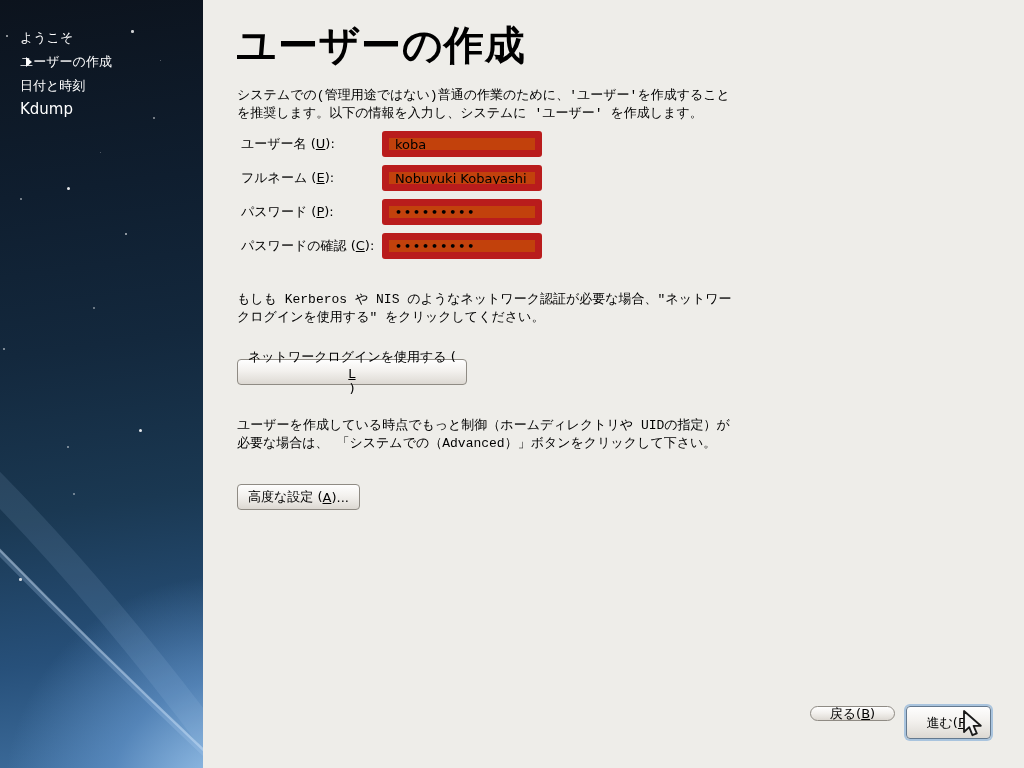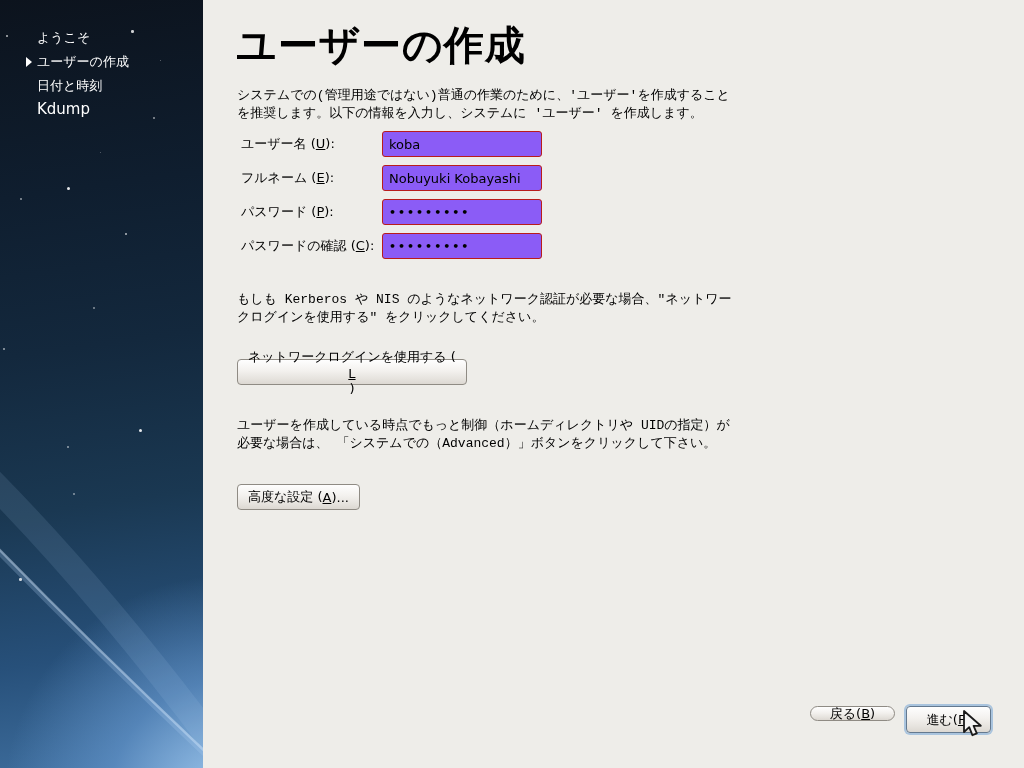--- a/index.html
+++ b/index.html
@@ -20,21 +20,21 @@
       linear-gradient(172deg,
         #0c131d 0%, #0f1e2f 25%, #13283d 45%, #1a3852 65%, #27507a 84%, #3f6f9f 100%);
     overflow:hidden;
   }
   .sidebar svg.arcs { position:absolute; left:0; top:0; }
   .star { position:absolute; background:#fff; border-radius:50%; }
 
   .nav { position:absolute; left:0; top:26px; width:100%; }
   .nav-item {
     position:relative; height:24px; line-height:24px;
-    padding-left:37px; color:#fff; font-size:13px; white-space:nowrap;
+    padding-left:20px; color:#fff; font-size:13px; white-space:nowrap;
   }
   .nav-item .step-arrow {
     position:absolute; left:26px; top:7px;
     width:0; height:0;
     border-left:6px solid #fff;
     border-top:5px solid transparent;
     border-bottom:5px solid transparent;
   }
   .nav-item.bold { font-weight:normal; font-size:15px; line-height:23px; }
 
@@ -53,43 +53,43 @@
   .para.adv   { top:417px; width:505px; }
 
   .form-row { position:absolute; left:237px; height:26px; }
   .form-row .field-label {
     position:absolute; left:4px; top:0; height:26px; line-height:26px;
     font-size:13px; white-space:nowrap;
   }
   .text-input {
     position:absolute; left:145px; top:0;
     width:160px; height:26px;
-    border:1px solid #b91c1c; border-radius:3px;
-    background:#8b5cf6; color:#000;
+    border:7px solid #b91c1c; border-radius:3px;
+    background:#c2410c; color:#000;
     font-family:"DejaVu Sans","Liberation Sans",sans-serif;
     font-size:13px; padding:0 6px;
   }
   .text-input.masked { font-size:11px; letter-spacing:2px; font-weight:bold; }
 
   .btn {
     position:absolute;
     display:inline-flex; align-items:center; justify-content:center;
     height:26px; padding:0 10px;
     font-family:"DejaVu Sans","Liberation Sans",sans-serif;
     font-size:13px; color:#000; white-space:nowrap;
     background:linear-gradient(to bottom,#fefefe 0%,#f3f1ee 45%,#e6e3de 78%,#dcd8d2 100%);
     border:1px solid #8f8b84; border-radius:4px;
     cursor:default;
   }
   .btn u { text-decoration:underline; }
   .btn-network  { left:237px; top:359px;flex-direction:column; }
   .btn-advanced { left:237px; top:484px; }
   .btn-back     { left:810px; top:706px; min-width:85px; height:15px;border-radius:11px; }
   .btn-forward  {
-    left:906px; top:706px; min-width:85px; height:27px;
+    left:906px; top:706px; min-width:85px; height:33px;
     border:1px solid #64798f;
     box-shadow:0 0 0 2px var(--focus-ring,#a9c4de);
   }
 
   
   .mouse-cursor { position:absolute; left:962px; top:710px; pointer-events:none; }
 </style>
 </head>
 <body>
 

